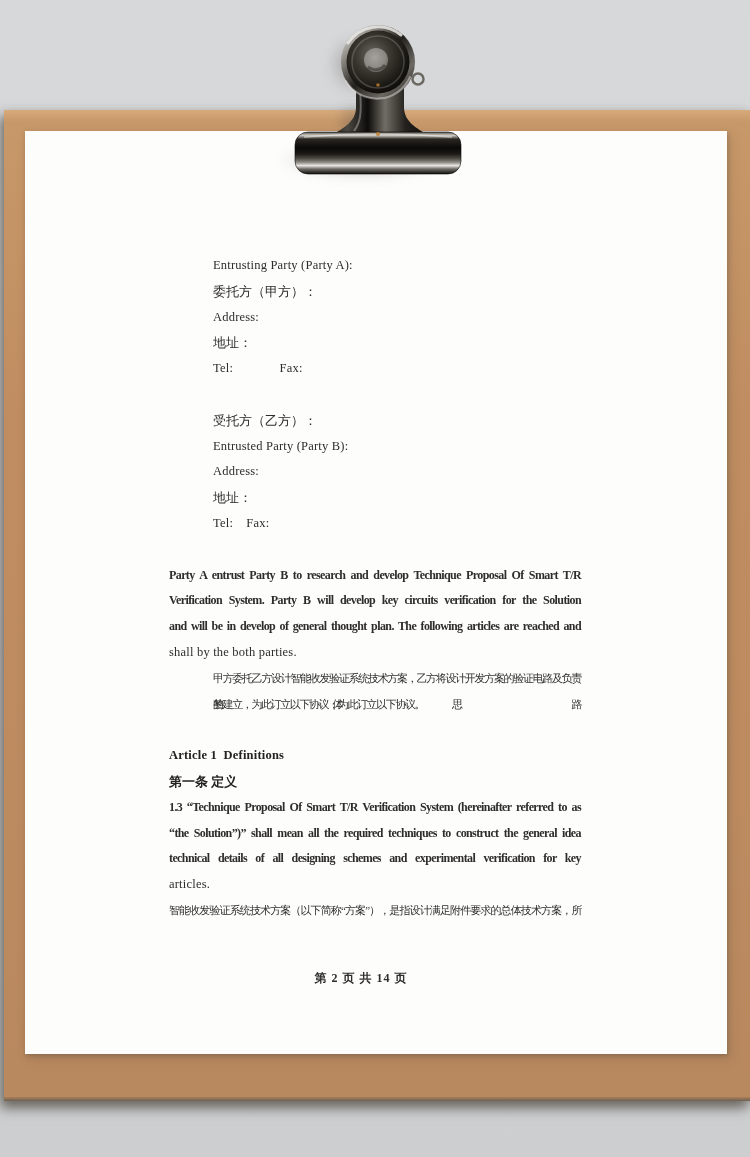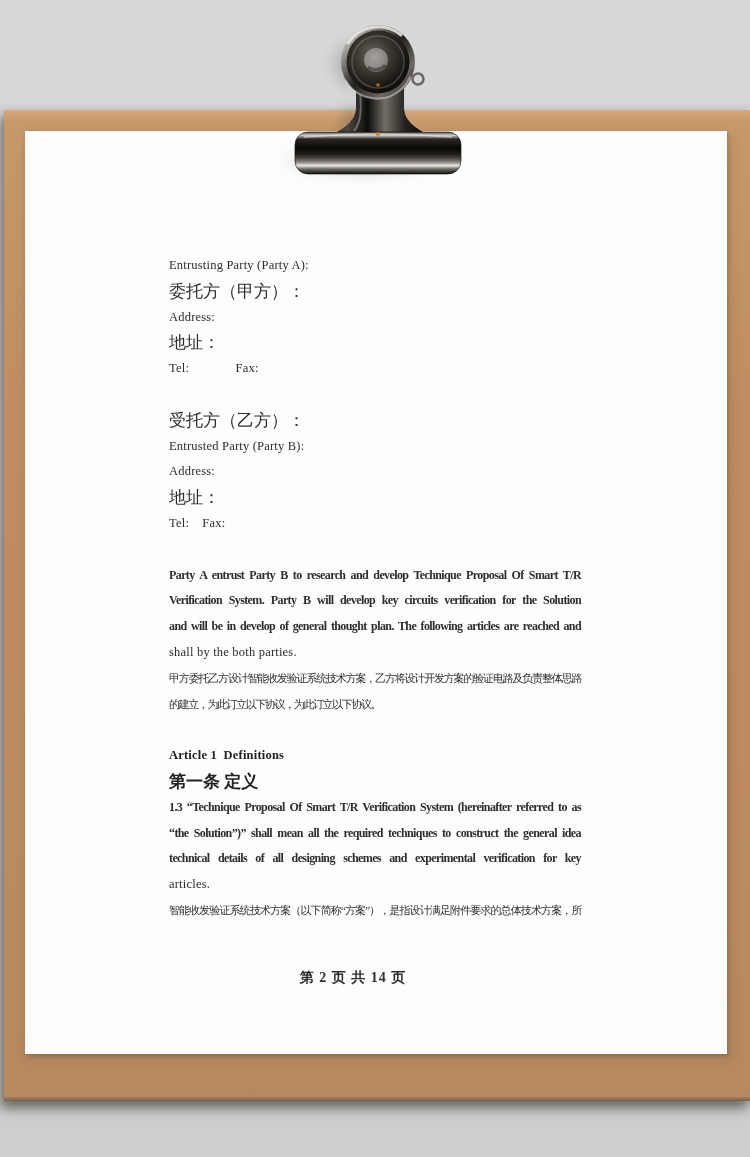--- a/index.html
+++ b/index.html
@@ -21,31 +21,31 @@
   
   .paper{
     position:absolute;left:25px;top:131px;width:702px;height:923px;
     background:var(--paper,#fdfdfc);
     box-shadow:1px 2px 4px rgba(96,82,66,.38), 3px 5px 10px rgba(110,94,74,.25);
     overflow:hidden;
   }
   
   .textblock{position:absolute;left:144px;top:122px;width:412px;color:var(--text,#2e2d2b);}
   .section{margin:0;}
-  .section.gap{margin-bottom:25.8px;}
+  .section.gap{margin-bottom:25.8px;margin-left:44px;}
   .line{height:25.8px;line-height:25.8px;white-space:pre-wrap;}
   .en{font-size:12.5px;letter-spacing:0.2px;}
   .en.j{font-size:12px;letter-spacing:-0.6px;font-weight:bold;}
-  .zh{font-size:17px;letter-spacing:0px;}
+  .zh{font-size:13px;letter-spacing:0px;}
   .zhp{font-size:11px;letter-spacing:-1.4px;}
   .j{text-align:justify;text-align-last:justify;white-space:normal;}
   .b{font-weight:bold;color:#232220;}
   .pagefooter{
-    position:absolute;left:8px;top:836px;width:640px;text-align:center;
-    font-size:14px;font-weight:bold;letter-spacing:1px;color:#2f2e2c;line-height:22px;
+    position:absolute;left:16px;top:836px;width:640px;text-align:center;
+    font-size:12px;font-weight:bold;letter-spacing:1px;color:#2f2e2c;line-height:22px;
   }
   
   .clip-shadow-drum{
     position:absolute;left:316px;top:22px;width:78px;height:86px;border-radius:50%;
     background:radial-gradient(closest-side,rgba(82,78,72,.42),rgba(82,78,72,0) 72%);
     filter:blur(5px);
   }
   .clip-shadow-neck{
     position:absolute;left:330px;top:95px;width:46px;height:55px;border-radius:50%;
     background:radial-gradient(closest-side,rgba(82,78,72,.38),rgba(82,78,72,0) 75%);

